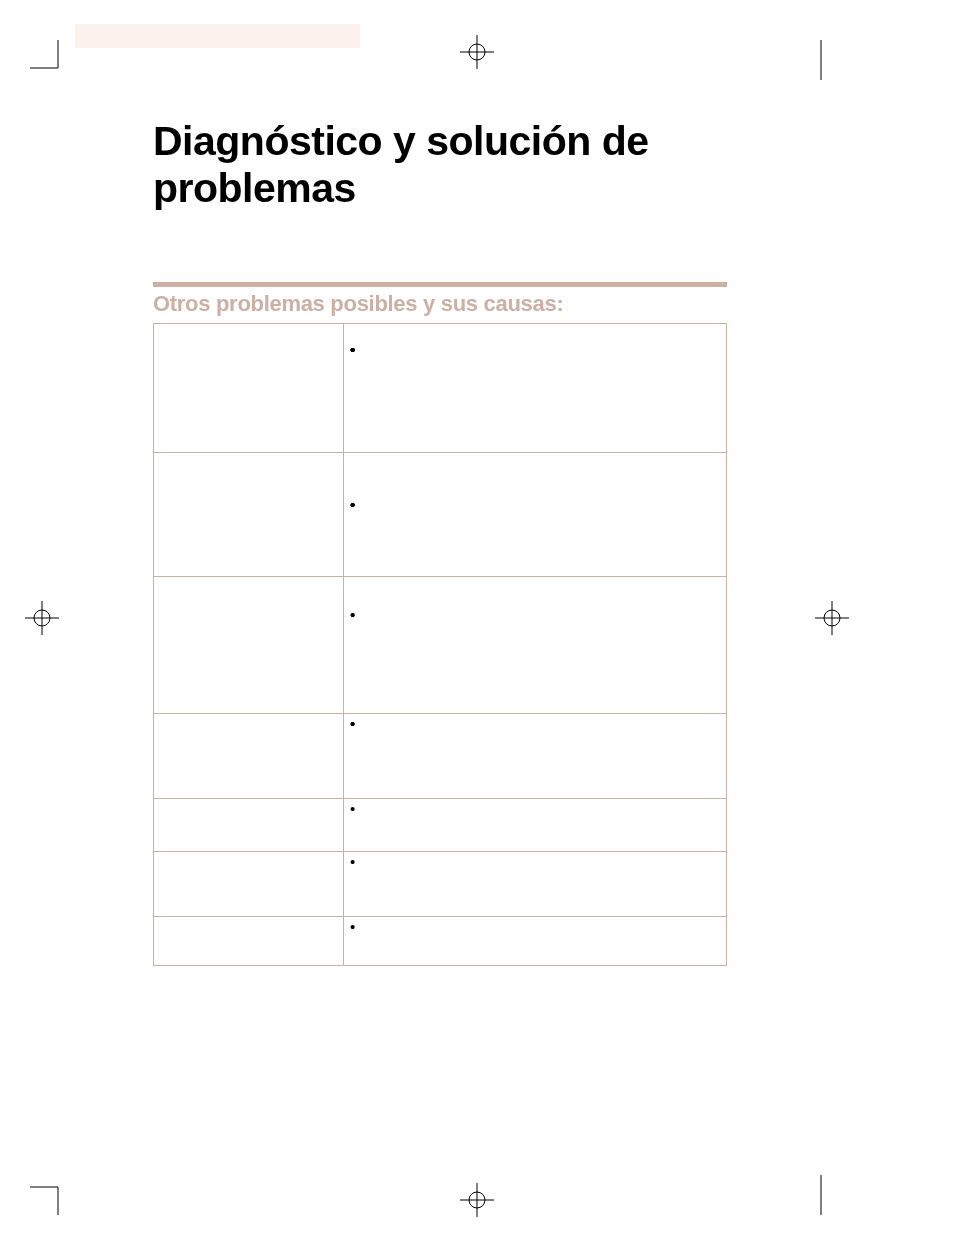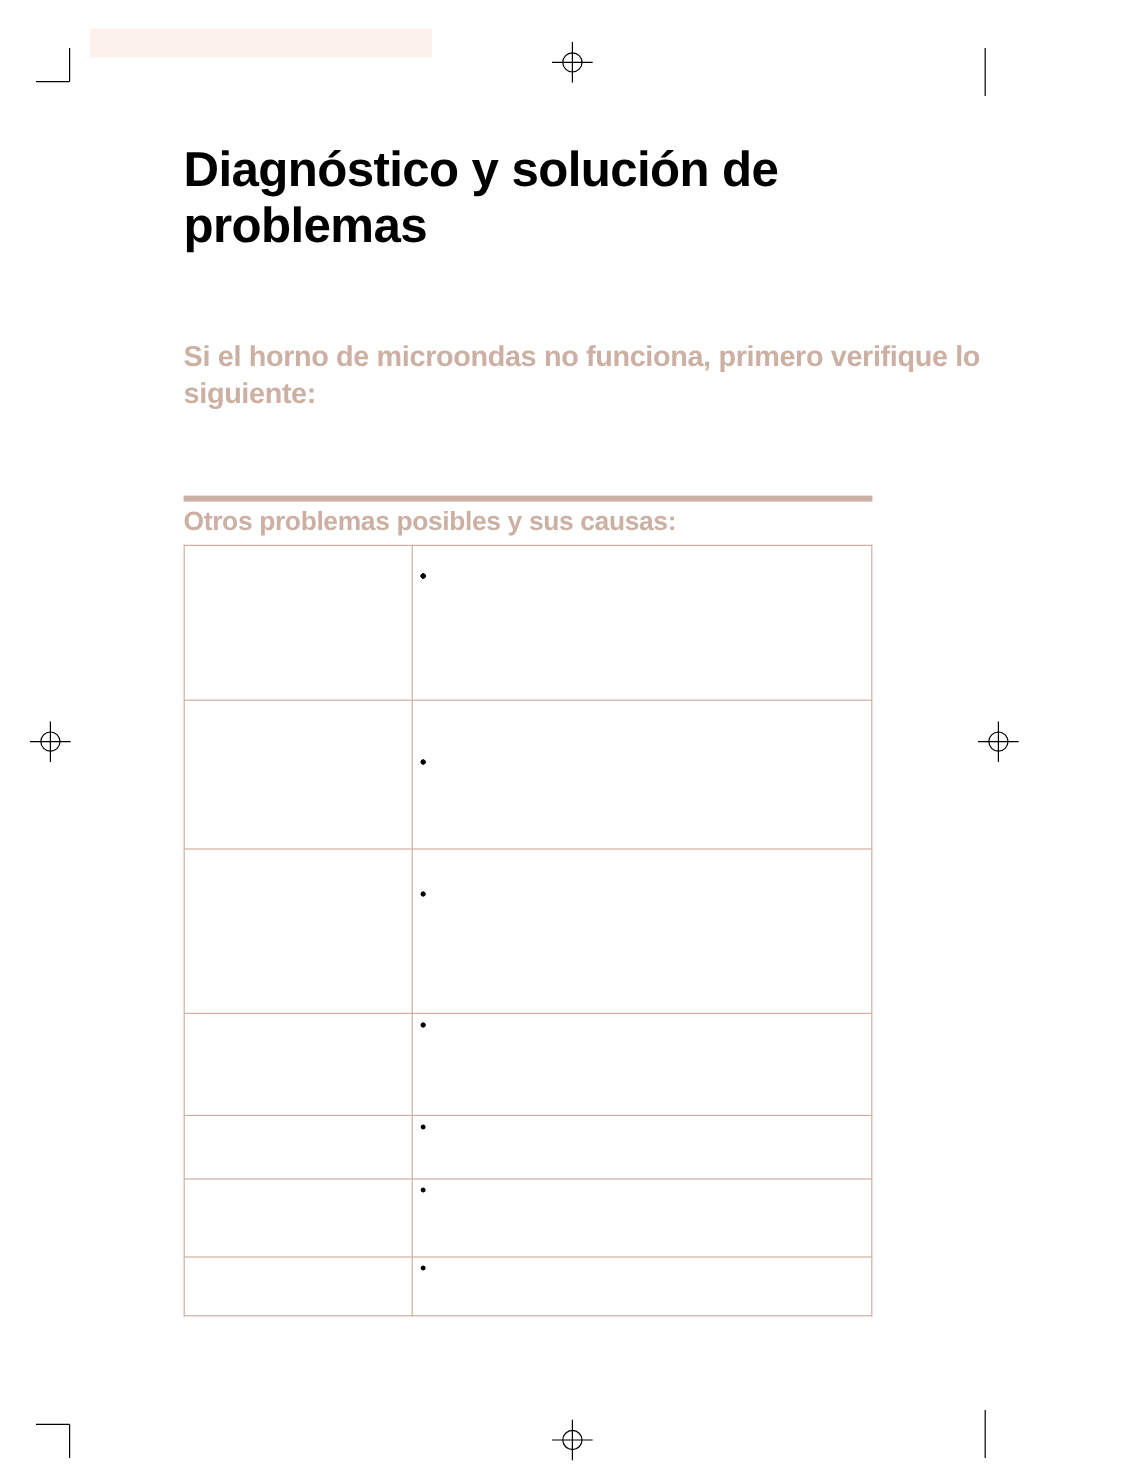--- a/index.html
+++ b/index.html
@@ -167,21 +167,20 @@
   <line x1="17" y1="0" x2="17" y2="34" stroke="#000" stroke-width="1"></line>
 </svg>
 <svg class="reg-mark reg-right" width="34" height="34">
   <circle cx="17" cy="17" r="8" fill="none" stroke="#000" stroke-width="1"></circle>
   <line x1="0" y1="17" x2="34" y2="17" stroke="#000" stroke-width="1"></line>
   <line x1="17" y1="0" x2="17" y2="34" stroke="#000" stroke-width="1"></line>
 </svg>
 
 <div class="content">
   <div class="title">Diagnóstico y solución de problemas</div>
-  <div class="subtitle">Si el horno de microondas no funciona, primero verifique lo siguiente:</div>
 
   <div class="table-wrap">
     <div class="rule-top"></div>
     <div class="table-title">Otros problemas posibles y sus causas:</div>
 
     <table class="tbl">
       <colgroup>
         <col class="col-problem">
         <col class="col-cause">
       </colgroup>

